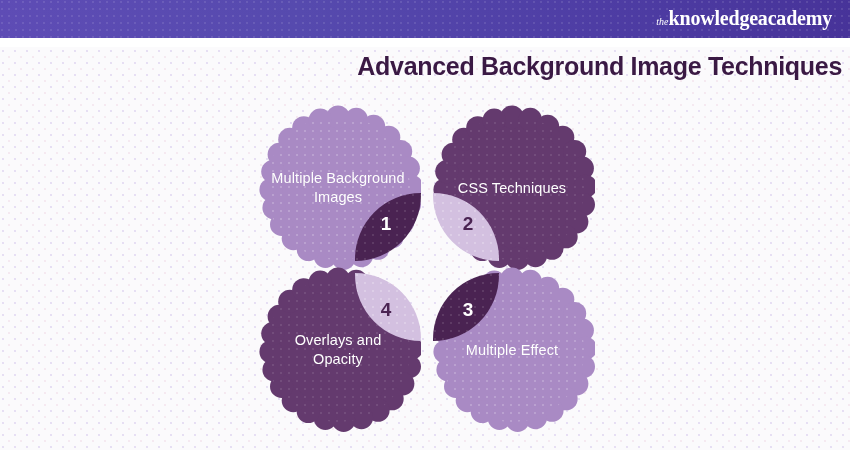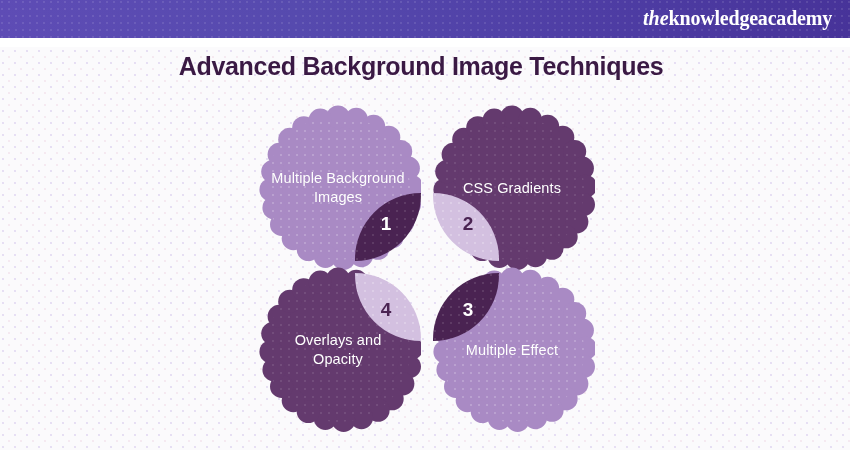--- a/index.html
+++ b/index.html
@@ -50,40 +50,40 @@
     color: #ffffff;
     font-family: "Liberation Serif", serif;
     font-size: 20px;
     font-weight: 700;
     letter-spacing: -0.2px;
     white-space: nowrap;
     z-index: 2;
   }
   .logo .logo-the {
     font-style: italic;
-    font-weight: 700;
-    font-size: 20px;
+    font-weight: 400;
+    font-size: 10px;
     letter-spacing: 0;
   }
 
   
   .header-underline {
     position: absolute;
     left: 0; top: 38px;
     width: 850px;
     height: 9px;
     background: #ffffff;
   }
 
   
   .title {
     position: absolute;
     left: 0; top: 52px;
     width: 842px;
-    text-align: center;
+    text-align: right;
     color: #3a1944;
     font-size: 25px;
     font-weight: 700;
     letter-spacing: -0.3px;
   }
 
   
   .diagram {
     position: absolute;
     left: 255px;
@@ -259,21 +259,21 @@
             <circle cx="16.0" cy="84.8" r="11.6"></circle>
               <circle cx="17.8" cy="66.6" r="11.6"></circle>
             <circle cx="24.2" cy="49.4" r="11.6"></circle>
               <circle cx="34.8" cy="34.4" r="11.6"></circle>
             <circle cx="48.8" cy="22.8" r="11.6"></circle>
               <circle cx="65.2" cy="15.2" r="11.6"></circle>
           </g>
           <circle cx="83" cy="83" r="72" fill="url(#dotsB)"></circle>
         </g>
       </svg>
-      <span class="petal-label">CSS Gradients</span>
+      <span class="petal-label">CSS Techniques</span>
     </div>
 
     <div class="petal petal-bl">
       <svg class="scallop" viewBox="0 0 166 166">
         <defs>
           <pattern id="dotsC" width="8" height="8" patternUnits="userSpaceOnUse">
             <circle cx="2" cy="2" r="1" fill="rgba(255,255,255,0.13)"></circle>
           </pattern>
         </defs>
         <g>

